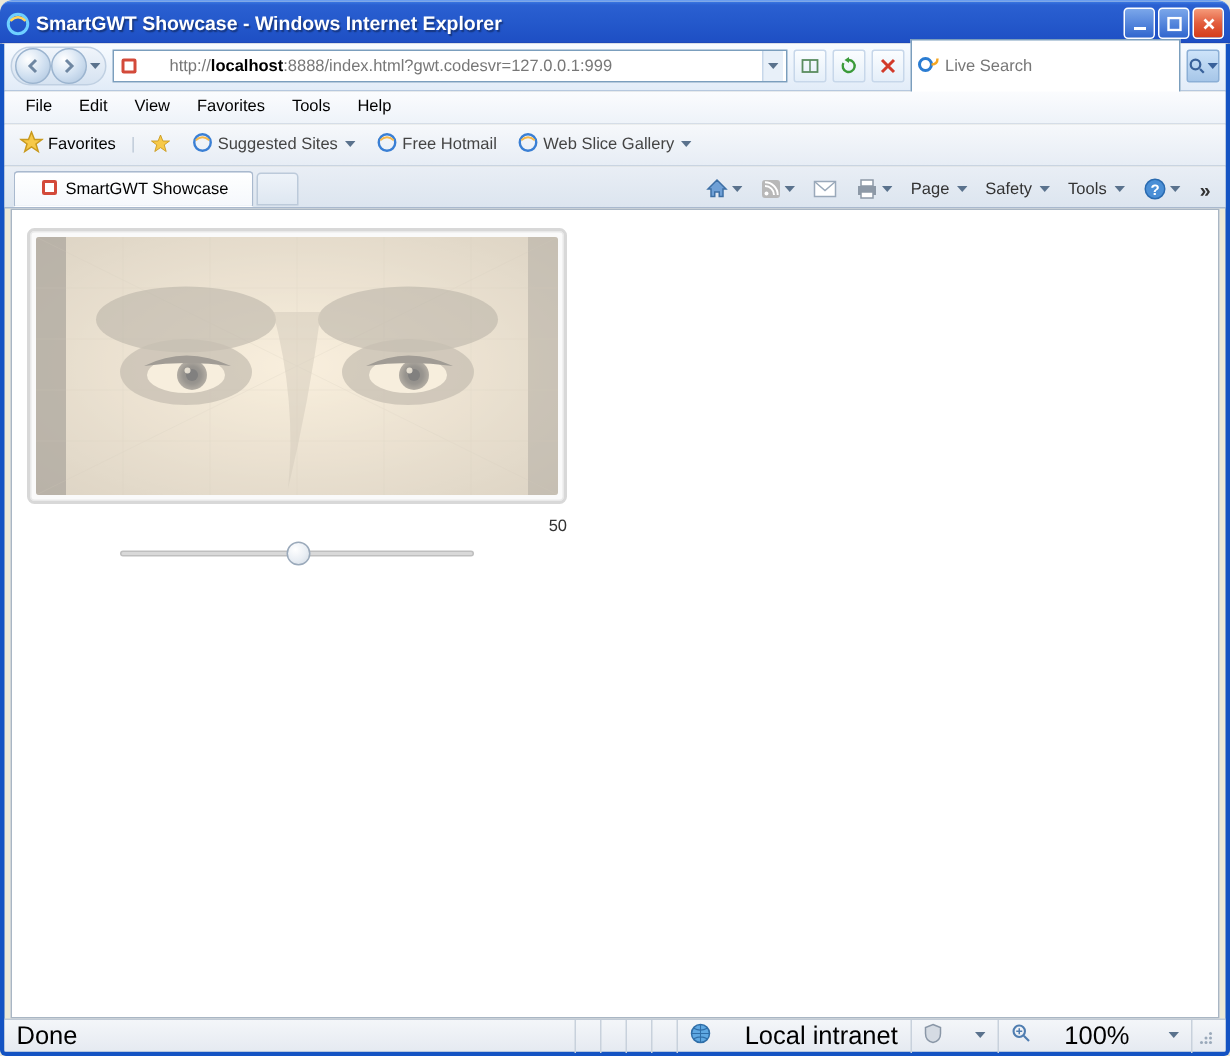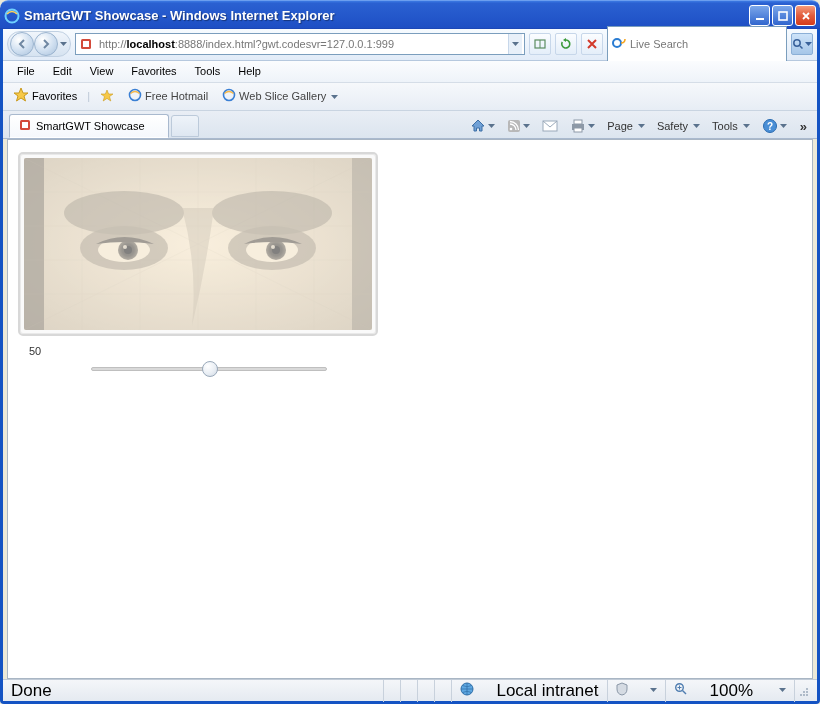--- a/index.html
+++ b/index.html
@@ -15,21 +15,21 @@
 .win-min, .win-max { background: linear-gradient(to bottom, #7ba7ea, #3166ce); }
 .win-close { background: linear-gradient(to bottom, #f59b7a, #e25d3e 50%, #d43b1a); }
 .win-btn svg { display:block }
 
 
 .navbar { height: 32px; background: linear-gradient(to bottom, #f7fbff, #e2ecf8); display: flex; align-items: center; padding: 2px 4px; gap: 4px; border-bottom: 1px solid #b6c8de; }
 .nav-back-fwd { display: flex; align-items: center; height: 26px; border-radius: 13px; background: linear-gradient(to bottom, #f0f5fb, #d6e3f1); border:1px solid #c0d0e2; padding:0 2px; }
 .nav-circle { width: 24px; height: 24px; border-radius: 50%; background: radial-gradient(circle at 35% 30%, #fff, #cfdff0 55%, #aac2dc); border:1px solid #9bb4cf; display:flex; align-items:center; justify-content:center; }
 .nav-circle svg { display:block }
 .nav-dropdown-caret { width:10px; display:flex; align-items:center; justify-content:center }
-.addr-box { flex:1; height:22px; background:white; border:1px solid #7b9ebd; display:flex; align-items:center; padding:0 2px; font-size:11px; gap:5px; }
+.addr-box { flex:1; height:22px; background:white; border:1px solid #7b9ebd; display:flex; align-items:center; padding:0 2px; font-size:11px; gap:19px; }
 .addr-box .fav-icon { width:16px; height:16px; }
 .addr-text { flex:1; white-space:nowrap; overflow:hidden; }
 .addr-text .host { font-weight:bold; color:#000 }
 .addr-text .path { color:#777 }
 .addr-caret { width:14px; height:20px; background:#e8f0f9; border-left:1px solid #c7d7ea; display:flex; align-items:center; justify-content:center }
 .small-btn { width:22px; height:22px; border:1px solid #c7d7ea; background:linear-gradient(to bottom,#fbfdff,#e4eef9); border-radius:2px; display:flex; align-items:center; justify-content:center; }
 .search-box { width:180px; height:37px; background:white; border:1px solid #7b9ebd; display:flex; align-items:center; padding:0 4px; font-size:11px; color:#777; gap:4px }
 .search-go { width:22px; height:22px; background:linear-gradient(to bottom,#cde3f9,#a6c6e8); border:1px solid #8bafd6; border-radius:2px; display:flex; align-items:center; justify-content:center }
 
 
@@ -37,32 +37,32 @@
 .menubar span { padding: 2px 8px; }
 
 
 .favbar { height: 28px; background: linear-gradient(to bottom, #f6f8fb, #e7edf5); display: flex; align-items: center; padding: 0 6px; font-size: 11px; gap: 6px; border-bottom:1px solid #c9d4e1; }
 .fav-star { display:flex; align-items:center; gap:3px; padding:2px 4px }
 .fav-item { display:flex; align-items:center; gap:3px; padding:2px 4px; color:#444 }
 .caret-down { margin-left:2px }
 
 
 .tabbar { height: 28px; background: linear-gradient(to bottom, #e9eef5, #dce5ef); display: flex; align-items: center; padding: 4px 6px 0 6px; font-size: 11px; border-bottom:1px solid #a9b9ce; }
-.tab-active { height:24px; background:linear-gradient(to bottom,#fff,#f5f8fc); border:1px solid #a9b9ce; border-bottom:1px solid #fff; border-radius:3px 3px 0 0; display:flex; align-items:center; padding:0 8px; gap:4px; min-width:160px; }
+.tab-active { height:24px; background:linear-gradient(to bottom,#fff,#f5f8fc); border:1px solid #a9b9ce; border-bottom:1px solid #fff; border-radius:3px 3px 0 0; display:flex; align-items:center; padding:0 8px; gap:4px; min-width:160px;justify-content:center; }
 .tab-new { width:28px; height:22px; margin-left:2px; background:linear-gradient(to bottom,#eef3f9,#dee7f1); border:1px solid #bccada; border-radius:3px 3px 0 0; }
 .toolbar-right { margin-left:auto; display:flex; align-items:center; gap:6px; font-size:11px; color:#333 }
 .tool-btn { display:flex; align-items:center; gap:2px; padding:2px 3px }
 .chevron-overflow { font-size:13px; font-weight:bold; padding:0 4px }
 
 
 .content { flex:1; background:white; border:1px solid #a9b6c4; margin:0 4px 0 4px; position:relative; overflow:hidden }
 .img-card { position:absolute; left:10px; top:12px; width:360px; height:184px; border:2px solid #d8d8d8; border-radius:5px; padding:4px; background:#fafafa; box-shadow: inset 0 0 0 1px #e9e9e9; }
 .img-inner { width:100%; height:100%; border-radius:2px; overflow:hidden; position:relative; filter: sepia(0.6) contrast(0.85) brightness(1.1) saturate(0.7); opacity:0.55; }
 .img-inner svg { width:100%; height:100%; display:block }
-.slider-wrap { position:absolute; left:21px; top:205px; width:360px; text-align:left; }
+.slider-wrap { position:absolute; left:10px; top:205px; width:360px; text-align:right; }
 .slider-value { font-size:11px; color:#333; margin-bottom:6px }
 .slider-track { position:relative; width:236px; height:4px; background:#d9d9d9; border:1px solid #bfbfbf; border-radius:2px; margin:10px auto 0; }
 .slider-thumb { position:absolute; top:-7px; width:16px; height:16px; border-radius:50%; background: radial-gradient(circle at 35% 30%, #fff, #e9eef4 55%, #cfd8e2); border:1px solid #9aa9ba; }
 
 
 .statusbar { height:22px; background:linear-gradient(to bottom,#f4f6f9,#e5eaf1); border-top:1px solid #c0cad6; display:flex; align-items:center; font-size:17px; padding:0 6px; gap:0 }
 .statusbar .status-left { flex:1; padding-left:2px }
 .statusbar .status-cell { height:22px; border-left:1px solid #c8d1dc; padding:0 8px; display:flex; align-items:center; gap:22px; min-width:18px }
 .statusbar .empty { min-width: 14px }
 
@@ -184,20 +184,30 @@
             <path d="M8 1 L10 6 L15 6 L11 9 L12.5 14 L8 11 L3.5 14 L5 9 L1 6 L6 6 Z" fill="#f7c948" stroke="#c99a1e"></path>
           </svg></span>
     <span>Favorites</span>
   </div>
   <span style="color:#bcc8d6">|</span>
   <div class="fav-item">
         <svg width="14" height="14">
           <path d="M7 1 L8.6 5 L13 5 L9.5 7.6 L10.8 12 L7 9.4 L3.2 12 L4.5 7.6 L1 5 L5.4 5 Z" fill="#f7c948" stroke="#c99a1e" stroke-width="0.6"></path>
         </svg>
       </div>
+  <div class="fav-item">
+    <span><svg width="14" height="14">
+            <circle cx="7" cy="7" r="5.5" fill="none" stroke="#3a7fd4" stroke-width="1.6"></circle>
+            <path d="M2.5 5.5 Q7 1.5 11.5 5.5" fill="none" stroke="#f5b84a" stroke-width="1.2"></path>
+          </svg></span>
+    <span>Suggested Sites</span>
+    <span class="caret-down"><svg width="7" height="5">
+            <path d="M0 0 L3.5 4 L7 0 Z" fill="#5a728d"></path>
+          </svg></span>
+  </div>
   <div class="fav-item">
     <span><svg width="14" height="14">
             <circle cx="7" cy="7" r="5.5" fill="none" stroke="#3a7fd4" stroke-width="1.6"></circle>
             <path d="M2.5 5.5 Q7 1.5 11.5 5.5" fill="none" stroke="#f5b84a" stroke-width="1.2"></path>
           </svg></span>
     <span>Free Hotmail</span>
   </div>
   <div class="fav-item">
     <span><svg width="14" height="14">
             <circle cx="7" cy="7" r="5.5" fill="none" stroke="#3a7fd4" stroke-width="1.6"></circle>

